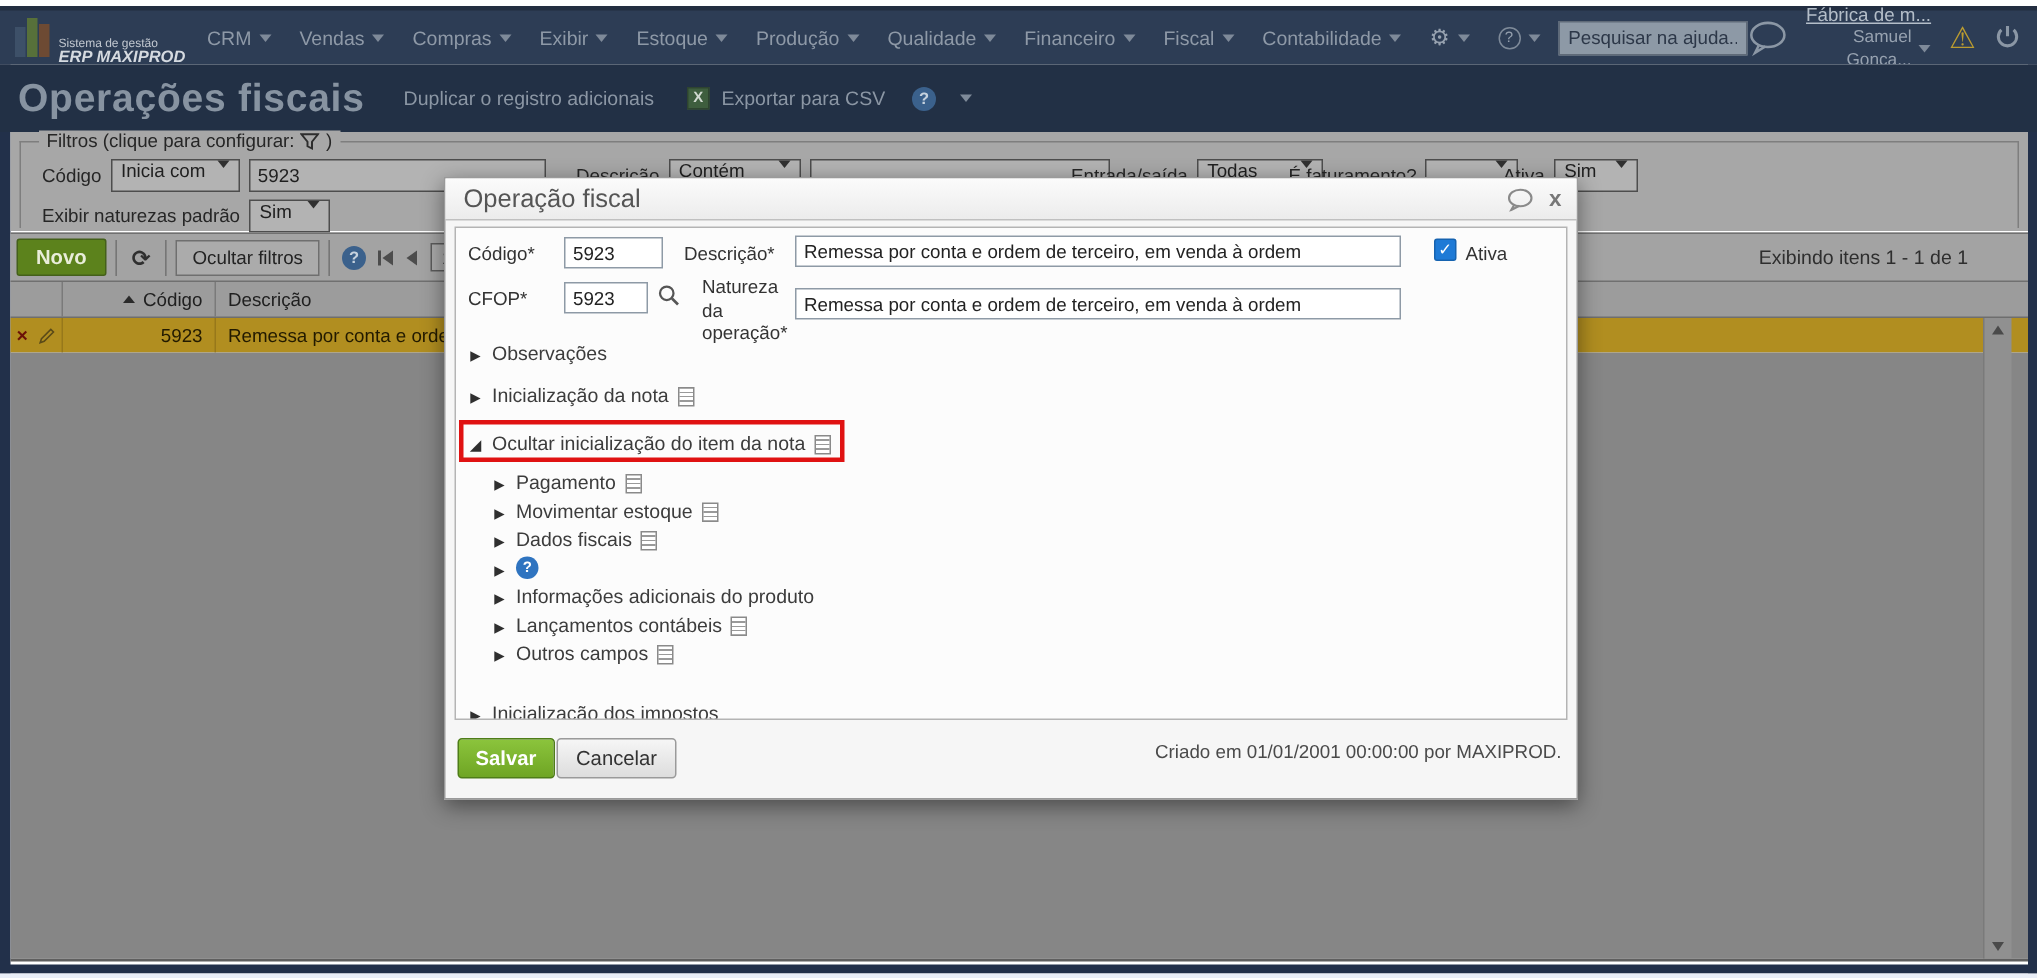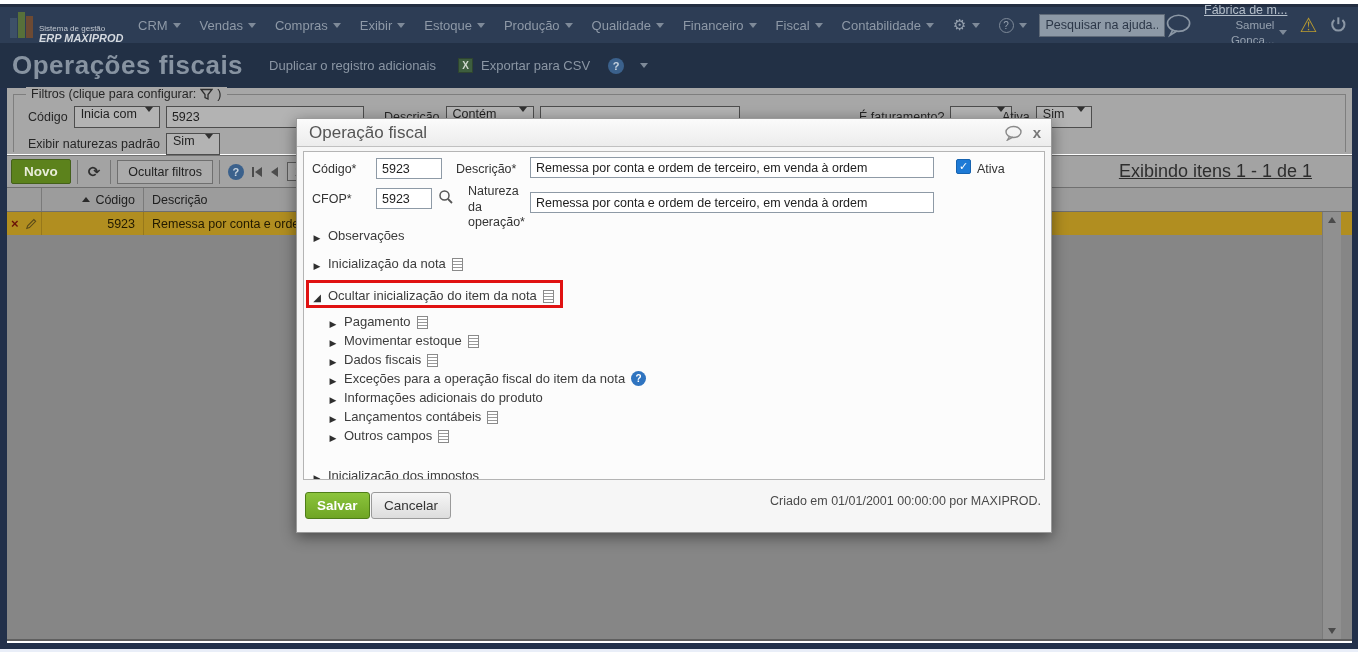--- a/index.html
+++ b/index.html
@@ -76,21 +76,21 @@
   .tsep { width:1px; height:24px; background:#8c8c8c; border-right:1px solid #767676; margin:0 6px; }
   .refresh { font-size:15px; font-weight:bold; color:#2f2f2f; cursor:pointer; padding:0 4px; }
   .btn-flat { background:#ababab; border:1px solid #6f6f6f; color:#222222; font-size:12.5px; height:24px;
               padding:0 10px; cursor:pointer; font-family:inherit; }
   .pag { display:flex; align-items:center; gap:9px; margin-left:8px; }
   .pg-first { display:inline-flex; align-items:center; border-left:2px solid #4c4c4c; padding-left:1px; }
   .tri-left { width:0; height:0; border-top:5px solid transparent; border-bottom:5px solid transparent;
               border-right:7px solid #4c4c4c; display:inline-block; }
   .pg-box { width:22px; height:19px; background:#ababab; border:1px solid #5c5c5c; font-size:12px; color:#1f1f1f;
             display:inline-flex; align-items:center; justify-content:center; }
-  .items-info { margin-left:auto; margin-right:40px; font-size:18px; color:#2e2e2e;text-decoration:underline; }
+  .items-info { margin-left:auto; margin-right:40px; font-size:13px; color:#2e2e2e; }
 
   
   .grid-header { position:absolute; left:7px; top:188px; width:1345px; height:24px; background:#9c9c9c;
                  border-bottom:1px solid #6e6e6e; display:flex; font-size:12.5px; color:#202020; z-index:1; }
   .gh-cell { display:flex; align-items:center; border-right:1px solid #7a7a7a; height:100%; padding:0 8px; }
   .gh-icons { width:35px; }
   .gh-codigo { width:102px; justify-content:flex-end; gap:5px; }
   .gh-desc { flex:1; border-right:none; }
   .sort-up { width:0; height:0; border-left:4px solid transparent; border-right:4px solid transparent;
              border-bottom:5px solid #2a2a2a; display:inline-block; }
@@ -271,20 +271,27 @@
         <input class="fin" style="width: 198px;" value="5923">
       </div>
       <div class="frow" style="left:370px; top:11px;">
         <span>Descrição</span>
         <span class="sel" style="width:88px; justify-content:space-between;">
             <span>Contém</span>
             <span class="caret"></span>
           </span>
         <input class="fin" style="width: 200px;">
       </div>
+      <div class="frow" style="left:700px; top:11px;">
+        <span>Entrada/saída</span>
+        <span class="sel" style="width:84px; justify-content:space-between;">
+            <span>Todas</span>
+            <span class="caret"></span>
+          </span>
+      </div>
       <div class="frow" style="left:845px; top:11px;">
         <span>É faturamento?</span>
         <span class="sel" style="width:62px; justify-content:flex-end;">
             <span class="caret"></span>
           </span>
       </div>
       <div class="frow" style="left:988px; top:11px;">
         <span>Ativa</span>
         <span class="sel" style="width:56px; justify-content:space-between;">
             <span>Sim</span>
@@ -407,21 +414,20 @@
           <span>Movimentar estoque</span>
           <span class="form-icon"></span>
         </div>
         <div class="sec l1">
           <span class="tri collapsed"></span>
           <span>Dados fiscais</span>
           <span class="form-icon"></span>
         </div>
         <div class="sec l1">
           <span class="tri collapsed"></span>
-          <span>Exceções para a operação fiscal do item da nota</span>
           <span class="help-badge">?</span>
         </div>
         <div class="sec l1">
           <span class="tri collapsed"></span>
           <span>Informações adicionais do produto</span>
         </div>
         <div class="sec l1">
           <span class="tri collapsed"></span>
           <span>Lançamentos contábeis</span>
           <span class="form-icon"></span>

